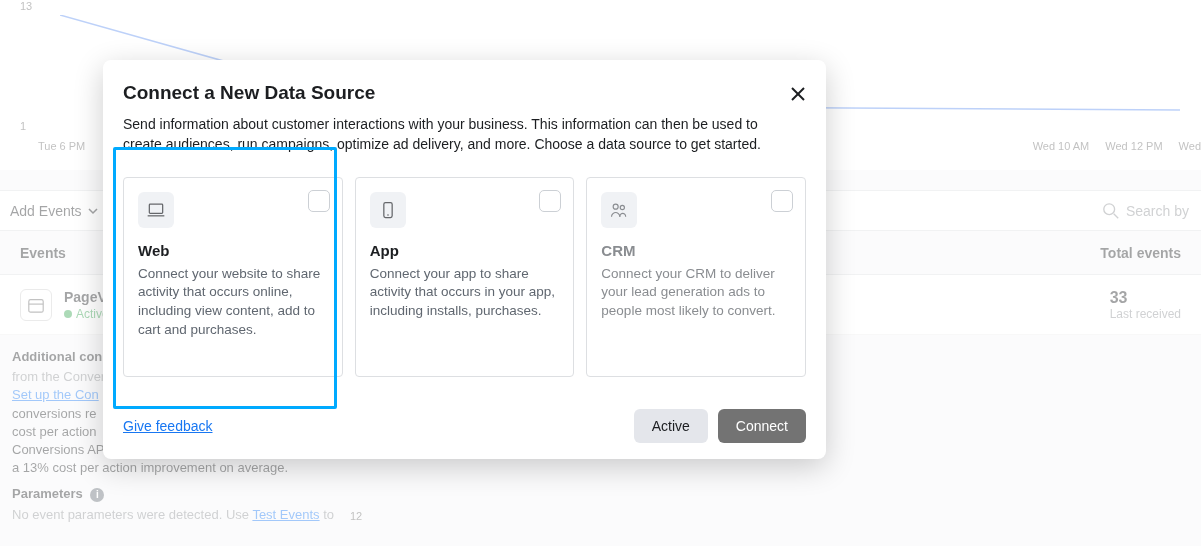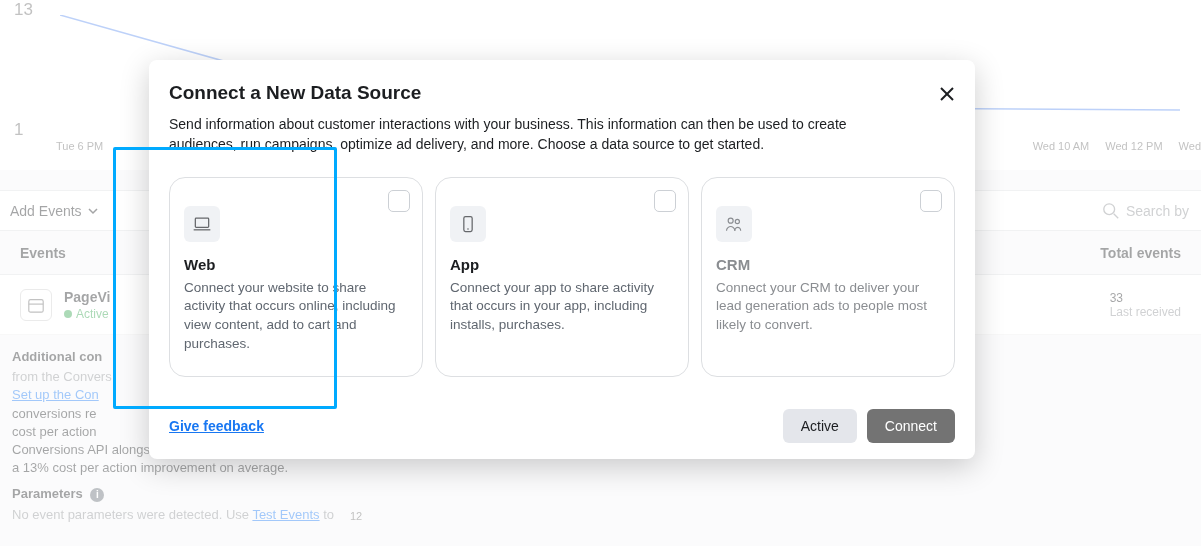--- a/index.html
+++ b/index.html
@@ -2,21 +2,21 @@
 <html><head>
 <meta charset="utf-8">
 <style>
   * { box-sizing: border-box; }
   html,body { margin:0; padding:0; font-family: Helvetica, Arial, sans-serif; font-size:14px; color:#1c1e21; }
   body { width:1201px; height:546px; position:relative; overflow:hidden; background:#f5f6f7; }
 
   
   .page { position:absolute; inset:0; }
   .chart-area { position:absolute; left:0; top:0; right:0; height:170px; background:#fff; }
-  .y-label { position:absolute; left:14px; font-size:17px; color:#666; }
+  .y-label { position:absolute; left:20px; font-size:11px; color:#666; }
   .y-label.top { top:0; }
   .y-label.bottom { top:120px; }
   .chart-line { position:absolute; left:60px; top:15px; width:1120px; height:110px; }
   .chart-line svg { width:100%; height:100%; }
   .x-labels { position:absolute; top:140px; left:0; right:0; display:flex; font-size:11px; color:#666; }
   .x-labels span { display:block; }
 
   .toolbar { position:absolute; left:0; top:190px; right:0; height:40px; display:flex; align-items:center; background:#fff; border-top:1px solid #dddfe2; }
   .add-events { padding:0 10px; color:#1c1e21; font-size:14px; display:flex; align-items:center; gap:6px; }
   .search-wrap { margin-left:auto; display:flex; align-items:center; padding:0 12px; color:#8a8d91; }
@@ -24,70 +24,70 @@
 
   .events-header { position:absolute; left:0; top:230px; right:0; height:45px; background:#f5f6f7; border-top:1px solid #dddfe2; border-bottom:1px solid #dddfe2; display:flex; align-items:center; padding:0 20px; font-weight:600; }
   .events-header .total { margin-left:auto; }
 
   .event-row { position:absolute; left:0; top:275px; right:0; height:60px; background:#fff; border-bottom:1px solid #eee; display:flex; align-items:center; padding:0 20px; }
   .event-icon-box { width:32px; height:32px; border:1px solid #ccc; border-radius:6px; display:flex; align-items:center; justify-content:center; margin-right:12px; color:#666;}
   .event-title { font-weight:600; }
   .status-dot { width:8px; height:8px; border-radius:50%; background:#31a24c; display:inline-block; margin-right:4px; vertical-align:middle;}
   .status-text { font-size:12px; color:#31a24c; }
   .event-right { margin-left:auto; text-align:left;}
-  .event-count { font-size:12px;}
+  .event-count { font-size:16px;font-weight:bold;}
   .event-sub { font-size:12px; color:#8a8d91; }
 
   .side-panel { position:absolute; left:12px; top:340px; width:380px; font-size:13px; color:#1c1e21; line-height:1.4; }
   .side-panel .h { font-weight:600; margin:8px 0 2px; }
   .side-panel .sub { color:#8a8d91; }
   .side-panel a { color:#1877f2; }
   .info-circle { display:inline-flex; width:14px; height:14px; border-radius:50%; background:#606770; color:#fff; font-size:10px; align-items:center; justify-content:center; font-weight:bold; margin-left:4px;}
 
   .overlay { position:absolute; inset:0; background:rgba(255,255,255,0.6); }
 
   
-  .modal { position:absolute; left:103px; top:60px; width:826px; background:#fff; border-radius:8px; box-shadow:0 8px 30px rgba(0,0,0,0.2); padding:22px 20px 16px 20px;margin-left:46px; }
+  .modal { position:absolute; left:103px; top:60px; width:723px; background:#fff; border-radius:8px; box-shadow:0 8px 30px rgba(0,0,0,0.2); padding:22px 20px 16px 20px; }
   .modal-close { position:absolute; right:18px; top:24px; cursor:pointer; color:#1c1e21; }
   .modal-title { font-size:19px; font-weight:600; margin-bottom:10px; }
   .modal-desc { font-size:14px; color:#1c1e21; line-height:1.45; margin-bottom:22px; padding-right:40px; }
 
   .cards { display:flex; gap:12px; }
-  .card { flex:1; border:1px solid #dddfe2; border-radius:16px; padding:28px 14px 18px 14px; position:relative; min-height:200px; }
+  .card { flex:1; border:1px solid #dddfe2; border-radius:4px; padding:14px 14px 18px 14px; position:relative; min-height:200px; }
   .card.disabled { color:#8a8d91; }
   .card.disabled .card-title { color:#8a8d91; }
   .card-icon-box { width:36px; height:36px; background:#f0f2f5; border-radius:6px; display:flex; align-items:center; justify-content:center; color:#65676b; margin-bottom:14px; }
   .card-check { position:absolute; right:12px; top:12px; width:22px; height:22px; border:1px solid #ccd0d5; border-radius:5px; background:#fff; }
   .card-title { font-weight:600; font-size:15px; margin-bottom:6px; color:#1c1e21; }
   .card-desc { font-size:13.5px; line-height:1.4; color:#606770; }
   .card.disabled .card-desc { color:#8a8d91; }
 
   .highlight { position:absolute; border:3px solid #00aaff; border-radius:2px; pointer-events:none; }
 
   .modal-footer { display:flex; align-items:center; margin-top:32px; }
-  .feedback-link { color:#1877f2; text-decoration:underline; font-size:14px;font-weight:bold; }
+  .feedback-link { color:#1877f2; text-decoration:underline; font-size:14px; }
   .btn { border:none; border-radius:6px; padding:9px 18px; font-size:14px; font-weight:500; cursor:pointer; }
   .btn-cancel { background:#e4e6eb; color:#1c1e21; margin-left:auto; margin-right:10px; }
   .btn-connect { background:#737373; color:#fff; }
 </style>
 </head>
 <body>
 
 <div class="page">
 
   <div class="chart-area">
     <span class="y-label top">13</span>
     <span class="y-label bottom">1</span>
     <div class="chart-line">
       <svg viewBox="0 0 1120 110" preserveAspectRatio="none">
         <polyline points="0,0 320,90 1120,95" fill="none" stroke="#5b8def" stroke-width="1.5"></polyline>
       </svg>
     </div>
     <div class="x-labels">
-      <span style="margin-left:56px">Tue 6 PM</span>
+      <span style="margin-left:38px">Tue 6 PM</span>
       <span style="margin-left:auto; margin-right:16px">Wed 10 AM</span>
       <span style="margin-right:16px">Wed 12 PM</span>
       <span style="margin-right:0">Wed</span>
     </div>
   </div>
 
   <div class="toolbar">
     <div class="add-events">
       <span>Add Events</span>
       <svg width="10" height="10" viewBox="0 0 10 10">

